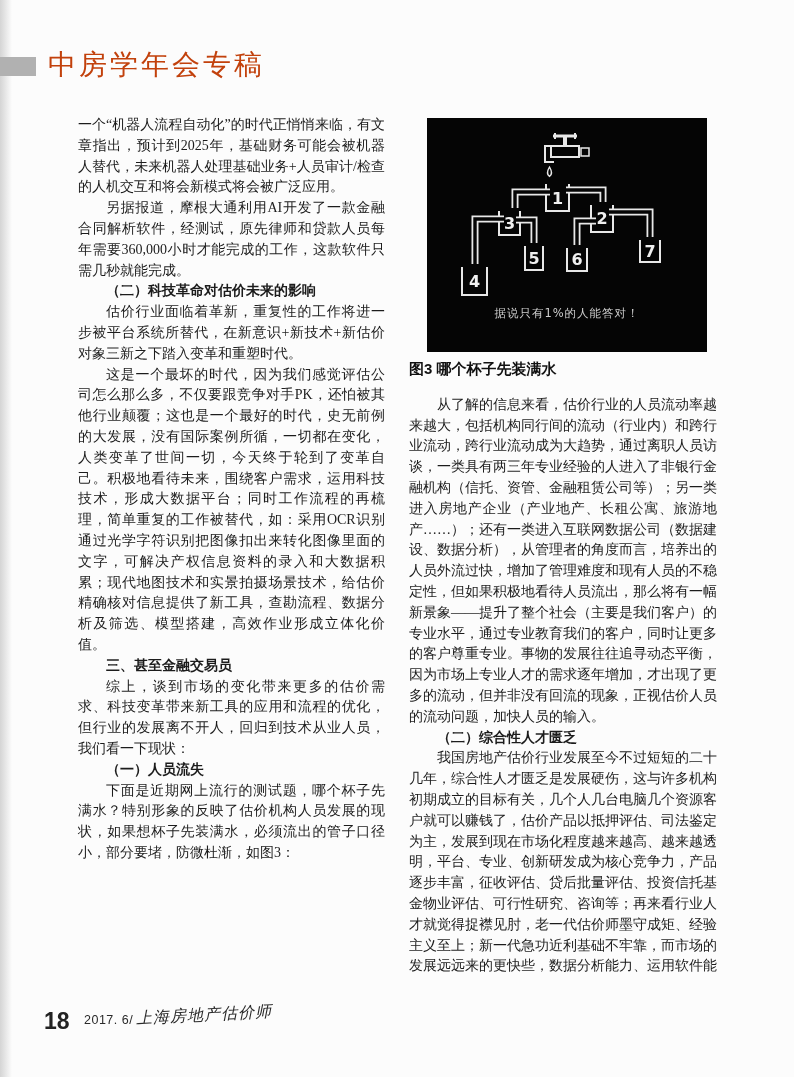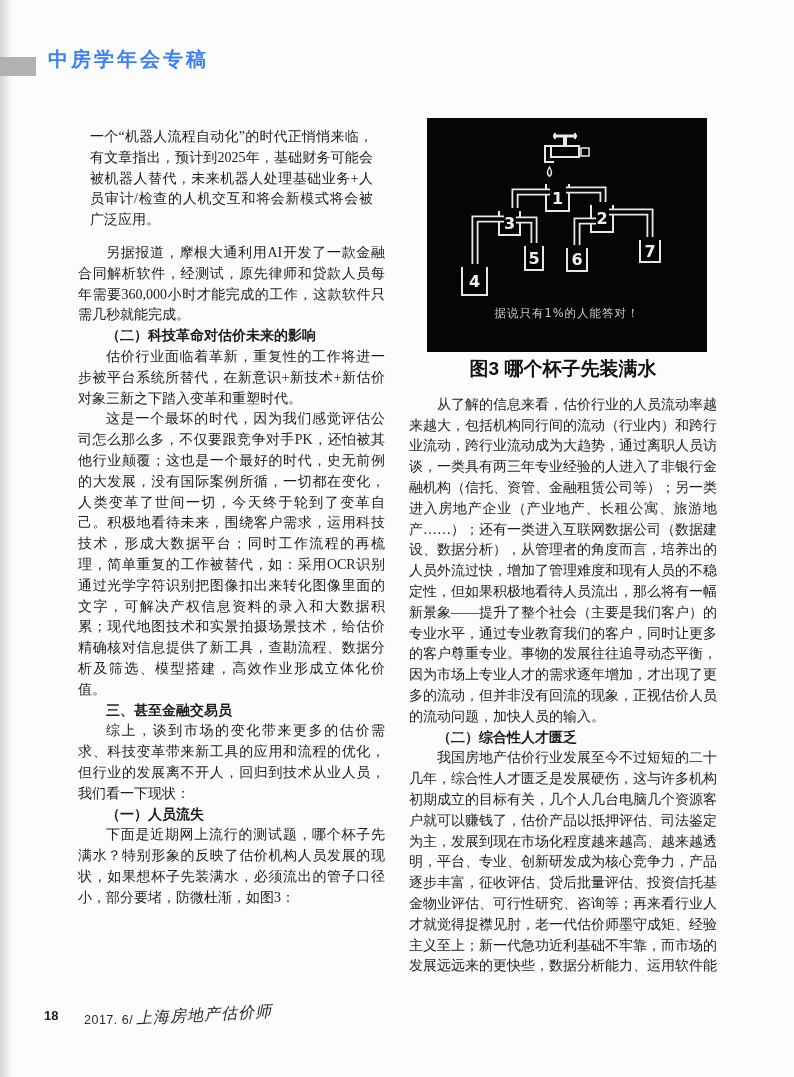--- a/index.html
+++ b/index.html
@@ -15,49 +15,49 @@
     position:absolute;left:0;top:0;width:12px;height:100%;
     background:linear-gradient(to right, rgba(110,110,110,.28), rgba(110,110,110,0));
   }
   
   .hdr-bar{
     position:absolute;left:0;top:57px;width:36px;height:19px;background:#b1b1b1;
   }
   .hdr-title{
     position:absolute;left:48px;top:46px;
     font-family:"Liberation Sans","DejaVu Sans",sans-serif;
-    font-size:20px;font-weight:700;letter-spacing:3px;color:#3b82f6;
+    font-size:28px;font-weight:400;letter-spacing:3px;color:#c2410c;
   }
   
   .col{
     position:absolute;top:115px;width:307px;
     font-size:14px;line-height:20.8px;text-align:justify;
   }
   .col-left{left:78px;}
   .col-right{left:409px;width:308px;}
   .p{margin:0;text-indent:2em;}
-  .p-noindent{margin:12px;text-indent:0;}
+  .p-noindent{margin:0;text-indent:0;}
   .hd{
     margin:0;text-indent:2em;font-weight:700;
     font-family:Liberation Serif, serif;
   }
   
   .fig-wrap{width:280px;margin:3px 0 0 18px;}
   .fig-wrap svg{display:block;background:#050505;}
   .fig-caption{
-    margin:7px 0 15px 0;text-align:center;
+    margin:7px 0 15px 0;
     font-family:"Liberation Sans","DejaVu Sans",sans-serif;
-    font-weight:700;font-size:19px;text-indent:0;color:#111;
+    font-weight:700;font-size:15px;text-indent:0;color:#111;
   }
   
   .footer{position:absolute;left:0;top:1003px;width:794px;height:40px;}
   .page-num{
     position:absolute;left:44px;top:5px;
     font-family:"Liberation Sans","DejaVu Sans",sans-serif;
-    font-size:13px;font-weight:600;color:#222;
+    font-size:23px;font-weight:600;color:#222;
   }
   .issue{
     position:absolute;left:84px;top:10px;
     font-family:"Liberation Sans","DejaVu Sans",sans-serif;
     font-size:12.5px;color:#2a2a2a;letter-spacing:.5px;text-align:right;
   }
   .journal-script{
     position:absolute;left:136px;top:2px;
     font-family:"DejaVu Serif","Liberation Serif",serif;
     font-style:italic;font-size:16px;color:#2a2a2a;

